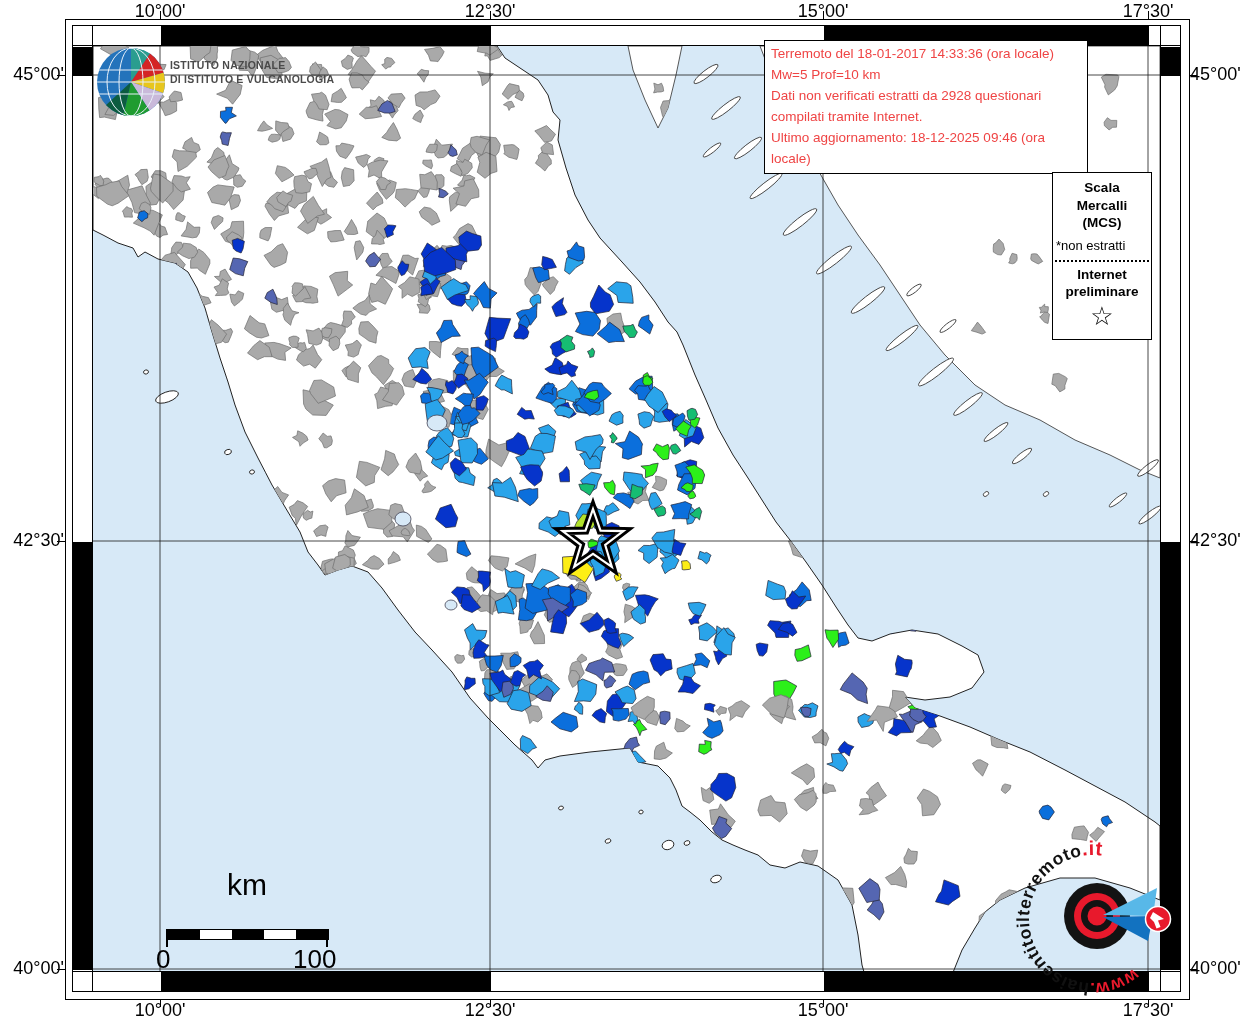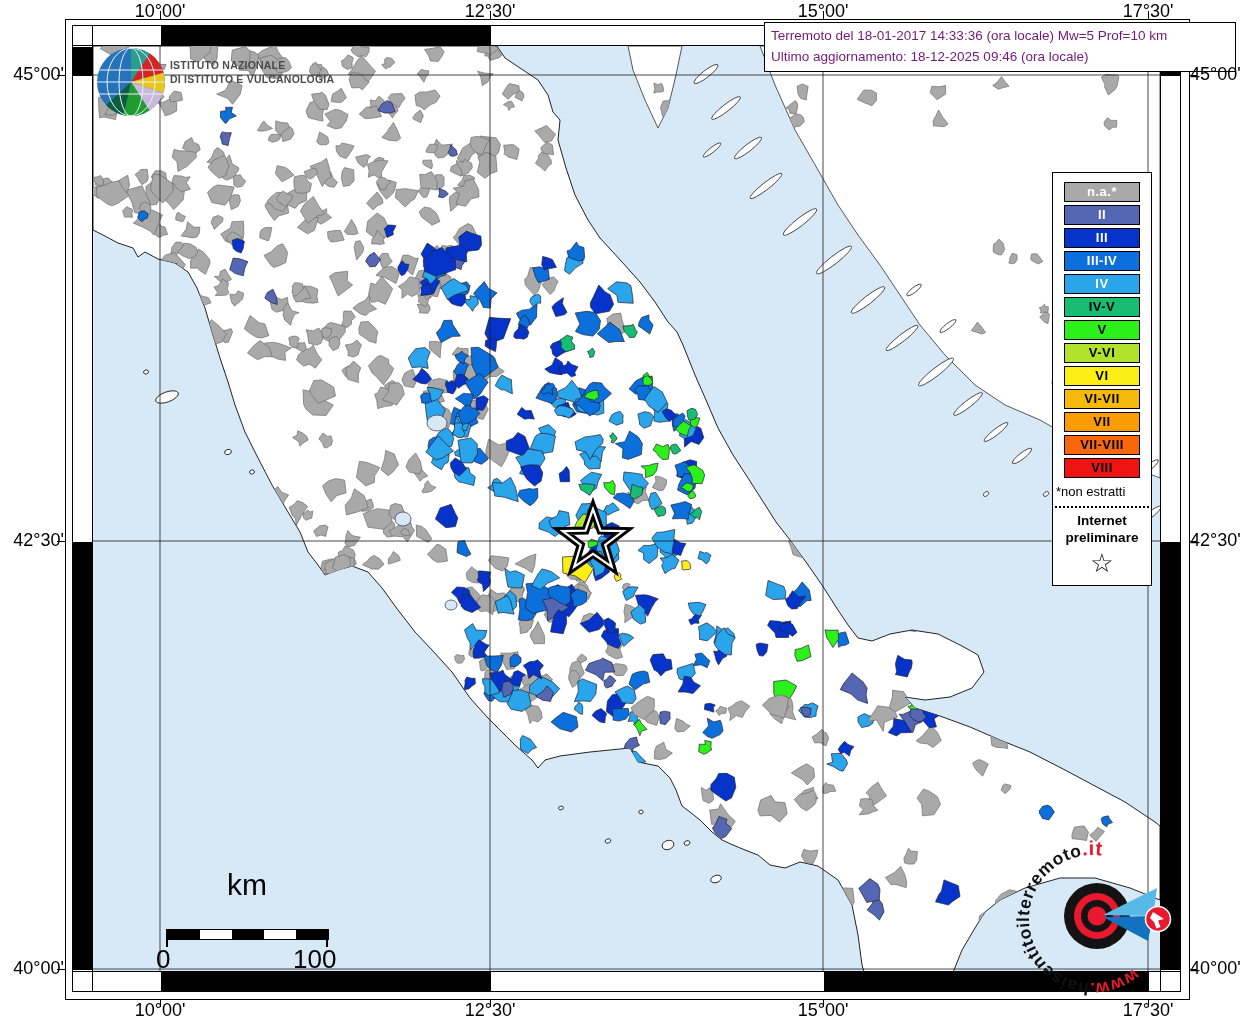--- a/index.html
+++ b/index.html
@@ -8,23 +8,23 @@
   #mapsvg{position:absolute;left:0;top:0;}
   .frame-outer{position:absolute;left:65px;top:19px;width:1123px;height:979px;
                border:1px solid #000;}
   .band{position:absolute;border:1px solid #000;box-sizing:border-box;background:#fff;}
   .seg{position:absolute;top:0;height:100%;}
   .segv{position:absolute;left:0;width:100%;}
   .corner{position:absolute;width:21px;height:21px;background:#fff;border:1px solid #000;
           box-sizing:border-box;}
   .tick{position:absolute;background:#000;}
   .axis-label{position:absolute;font-size:18px;color:#000;white-space:nowrap;}
-  #info-box{position:absolute;left:764px;top:22px;width:472px;background:#fff;
+  #info-box{position:absolute;left:764px;top:40px;width:324px;background:#fff;
             border:1px solid #000;font-size:13.5px;line-height:1.55;padding:3px 6px;
-            box-sizing:border-box;color:#701a75;}
+            box-sizing:border-box;color:#ef4444;}
   #legend{position:absolute;left:1052px;top:172px;width:100px;background:#fff;
           border:1px solid #000;box-sizing:border-box;padding:6px 0 8px 0;text-align:center;}
   #legend .title{font-weight:bold;font-size:13.5px;line-height:1.3;}
   .lg-item{width:76px;height:20px;margin:3px auto 3px auto;border:1px solid #000;
            box-sizing:border-box;font-weight:bold;font-size:13px;line-height:18px;
            text-align:center;letter-spacing:0.5px;}
   #legend .footnote{font-size:13px;text-align:left;padding-left:3px;margin-top:6px;}
   #legend .divider{border-top:2px dotted #000;margin:7px 2px 5px 2px;}
   #legend .epi{font-weight:bold;font-size:13.5px;line-height:1.25;}
   #legend .star{font-size:26px;line-height:1.1;margin-top:2px;}
@@ -835,39 +835,30 @@
       <div class="tick" style="left: 57px; top: 75px; width: 8px; height: 1px;"></div>
       <div class="tick" style="left: 1189px; top: 75px; width: 8px; height: 1px;"></div>
       <div class="tick" style="left: 57px; top: 541px; width: 8px; height: 1px;"></div>
       <div class="tick" style="left: 1189px; top: 541px; width: 8px; height: 1px;"></div>
       <div class="tick" style="left: 57px; top: 969px; width: 8px; height: 1px;"></div>
       <div class="tick" style="left: 1189px; top: 969px; width: 8px; height: 1px;"></div>
     </div>
 
   <div id="info-box">
     <div>Terremoto del 18-01-2017 14:33:36 (ora locale) Mw=5 Prof=10 km</div>
+    <div>Dati non verificati estratti da 2928 questionari compilati tramite Internet.</div>
     <div>Ultimo aggiornamento: 18-12-2025 09:46 (ora locale)</div>
   </div>
 
   <div id="legend">
-    <div id="legend-items">
-        <div class="lg-item" style="background: rgb(169, 169, 169); color: rgb(255, 255, 255);">n.a.*</div>
-        <div class="lg-item" style="background: rgb(85, 102, 178); color: rgb(255, 255, 255);">II</div>
-        <div class="lg-item" style="background: rgb(6, 52, 203); color: rgb(255, 255, 255);">III</div>
-        <div class="lg-item" style="background: rgb(11, 111, 220); color: rgb(255, 255, 255);">III-IV</div>
-        <div class="lg-item" style="background: rgb(42, 164, 234); color: rgb(255, 255, 255);">IV</div>
-        <div class="lg-item" style="background: rgb(22, 189, 114); color: rgb(0, 0, 0);">IV-V</div>
-        <div class="lg-item" style="background: rgb(44, 240, 26); color: rgb(0, 0, 0);">V</div>
-        <div class="lg-item" style="background: rgb(178, 226, 43); color: rgb(0, 0, 0);">V-VI</div>
-        <div class="lg-item" style="background: rgb(253, 238, 22); color: rgb(0, 0, 0);">VI</div>
-        <div class="lg-item" style="background: rgb(245, 185, 10); color: rgb(0, 0, 0);">VI-VII</div>
-        <div class="lg-item" style="background: rgb(251, 155, 6); color: rgb(0, 0, 0);">VII</div>
-        <div class="lg-item" style="background: rgb(248, 104, 11); color: rgb(0, 0, 0);">VII-VIII</div>
-        <div class="lg-item" style="background: rgb(238, 20, 20); color: rgb(0, 0, 0);">VIII</div>
-      </div>
+    <div class="title">
+      <div>Scala</div>
+      <div>Mercalli</div>
+      <div>(MCS)</div>
+    </div>
     <div class="footnote">*non estratti</div>
     <div class="divider"></div>
     <div class="epi">
       <div>Internet</div>
       <div>preliminare</div>
     </div>
     <div class="star">☆</div>
   </div>
 
   <div id="km-label">km</div>

